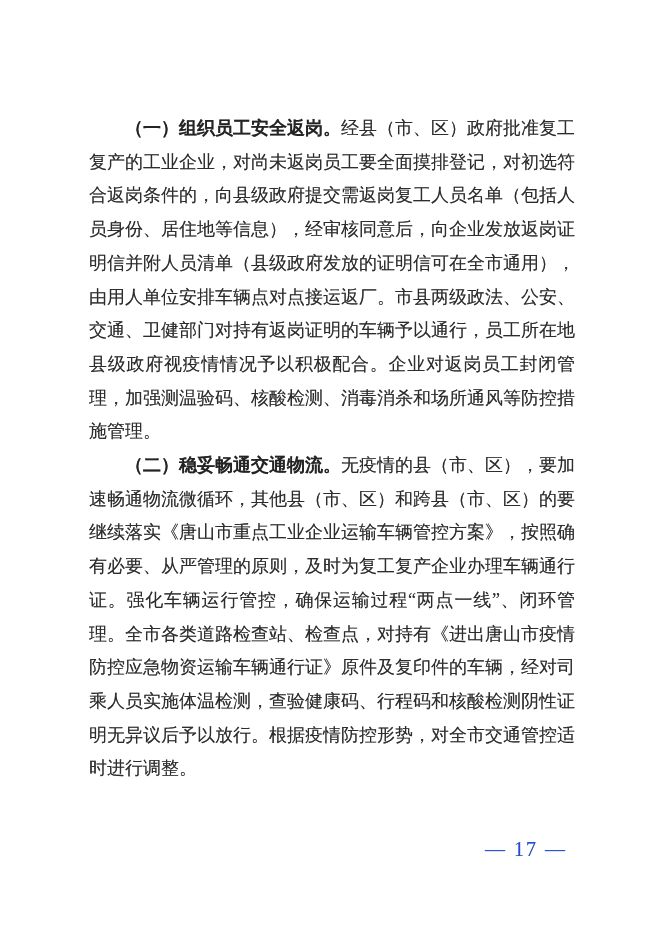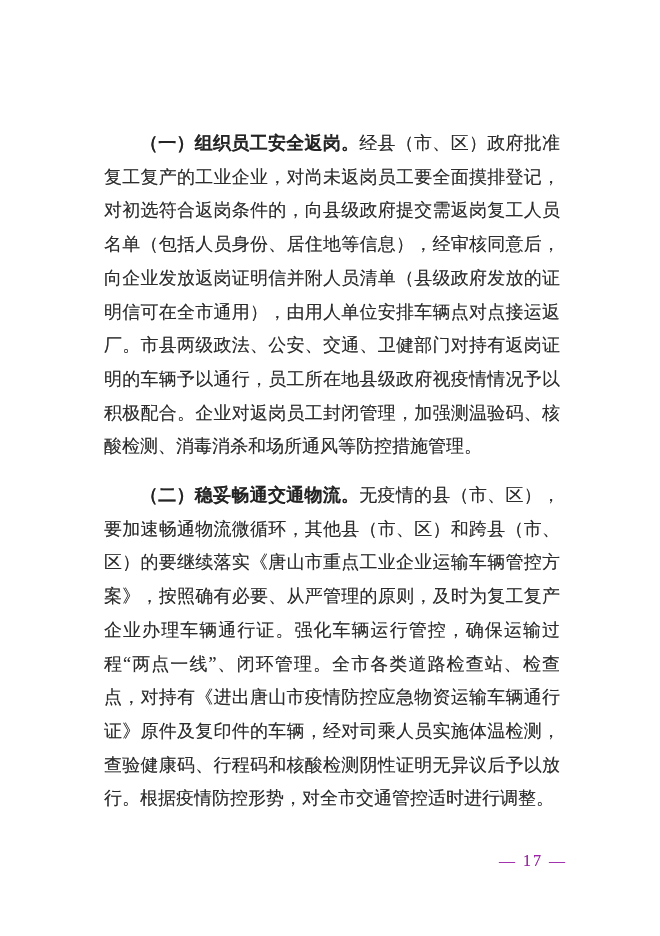--- a/index.html
+++ b/index.html
@@ -36,42 +36,41 @@
     padding: 0;
     font-size: 18.5px;
     line-height: 33.7px;
     font-weight: 700;
     text-indent: 2em;
     color: #232323;
     font-family: "Liberation Sans", "DejaVu Sans", sans-serif;
     letter-spacing: 1px;
   }
   .para {
-    margin: 15px;
+    margin: 0;
     padding: 0;
     text-indent: 2em;
     font-family: Liberation Serif, serif;
   }
   .para-lead {
     font-weight: 700;
     color: #242424;
   }
   .para-body {
     font-weight: 400;
   }
   .page-number {
     position: absolute;
     top: 838px;
     right: 93px;
-    font-size: 16px;
+    font-size: 20px;
     line-height: 22px;
-    color: #a21caf;
+    color: #1d4ed8;
     letter-spacing: 2px;
     text-shadow: 0 0 0.5px rgba(60,60,60,0.5);
-    margin-top: 12px;
   }
 </style>
 </head>
 <body>
 
 <div class="page">
   <div class="content">
 
     <p class="para"><span class="para-lead">（一）组织员工安全返岗。</span><span class="para-body">经县（市、区）政府批准复工复产的工业企业，对尚未返岗员工要全面摸排登记，对初选符合返岗条件的，向县级政府提交需返岗复工人员名单（包括人员身份、居住地等信息），经审核同意后，向企业发放返岗证明信并附人员清单（县级政府发放的证明信可在全市通用），由用人单位安排车辆点对点接运返厂。市县两级政法、公安、交通、卫健部门对持有返岗证明的车辆予以通行，员工所在地县级政府视疫情情况予以积极配合。企业对返岗员工封闭管理，加强测温验码、核酸检测、消毒消杀和场所通风等防控措施管理。</span></p>
 

